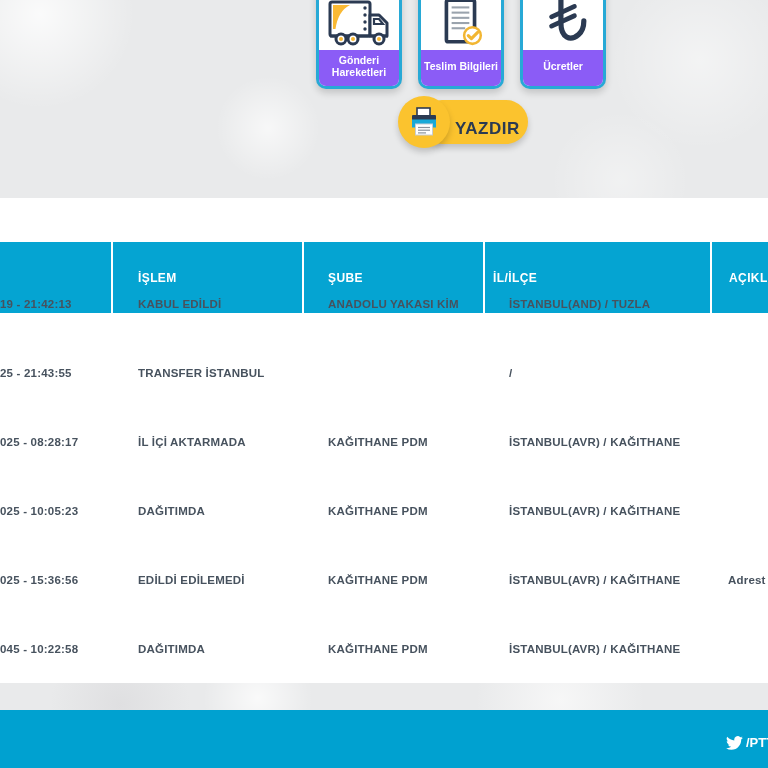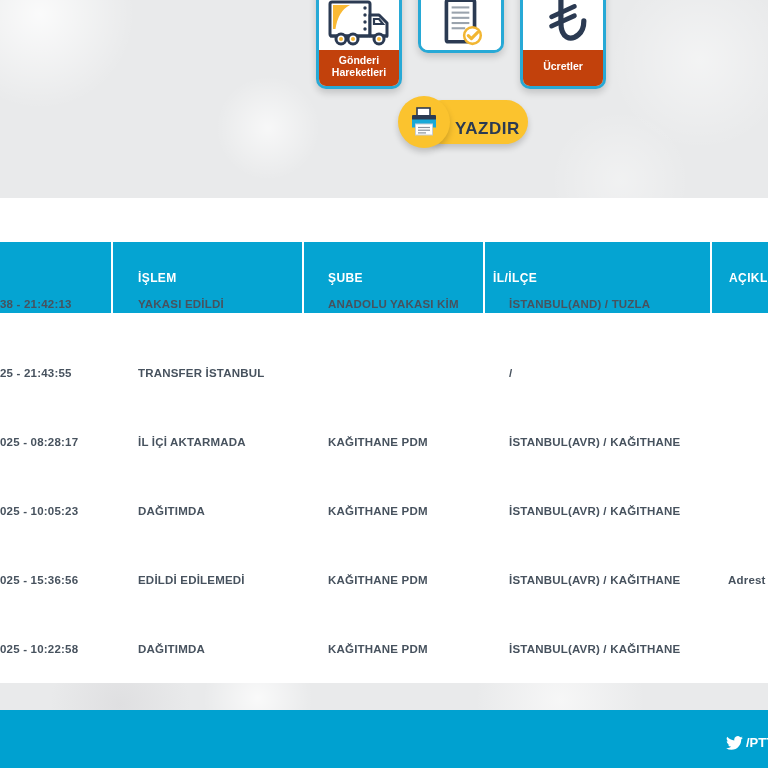--- a/index.html
+++ b/index.html
@@ -14,21 +14,21 @@
       radial-gradient(circle at 120px 705px, rgba(222,222,224,.9), rgba(222,222,224,0) 70px),
       radial-gradient(circle at 560px 700px, rgba(250,250,250,.8), rgba(250,250,250,0) 85px),
       radial-gradient(circle at 620px 180px, rgba(255,255,255,.35), rgba(255,255,255,0) 70px);
   }
 
   
   .card{position:absolute;top:-46px;width:80px;background:#ffffff;
     border:3px solid #27a9d6;border-radius:10px;overflow:hidden;
     box-shadow:0 4px 7px rgba(0,0,0,.16);cursor:pointer;}
   .card .iconbox{height:90px;display:flex;align-items:flex-end;justify-content:center;padding-bottom:3px;background:#fff;}
-  .card .cardlabel{min-height:30px;background:#c2410c;color:#fff;font-size:10.5px;font-weight:700;
+  .card .cardlabel{min-height:30px;background:#8b5cf6;color:#fff;font-size:10.5px;font-weight:700;
     line-height:1.1;display:flex;align-items:center;justify-content:center;text-align:center;padding:2px 2px 4px;}
   #card-1{left:316px;} #card-2{left:418px;} #card-3{left:520px;}
 
   
   .print-btn{position:absolute;left:398px;top:96px;width:132px;height:52px;cursor:pointer;}
   .print-pill{position:absolute;left:22px;top:4px;width:108px;height:44px;border-radius:22px;
     background:#fbc32e;box-shadow:0 4px 6px rgba(0,0,0,.18);}
   .print-circle{position:absolute;left:0;top:0;width:52px;height:52px;border-radius:50%;
     background:#fbc32e;box-shadow:0 4px 6px rgba(0,0,0,.18);display:flex;align-items:center;justify-content:center;}
   .print-label{position:absolute;left:57px;top:23px;font-size:17px;font-weight:700;color:#2b3a52;letter-spacing:.5px;}
@@ -92,20 +92,21 @@
         <rect x="8" y="3" width="27" height="40" rx="2" fill="#ffffff" stroke="#2b3a52" stroke-width="3.5"></rect>
         <line x1="13" y1="10" x2="30" y2="10" stroke="#9aa3ad" stroke-width="2"></line>
         <line x1="13" y1="15" x2="30" y2="15" stroke="#9aa3ad" stroke-width="2"></line>
         <line x1="13" y1="20" x2="30" y2="20" stroke="#9aa3ad" stroke-width="2"></line>
         <line x1="13" y1="25" x2="30" y2="25" stroke="#9aa3ad" stroke-width="2"></line>
         <line x1="13" y1="30" x2="26" y2="30" stroke="#9aa3ad" stroke-width="2"></line>
         <circle cx="33" cy="37" r="8" fill="#ffffff" stroke="#f2b632" stroke-width="2.4"></circle>
         <path d="M29 37 l3 3 l6 -6" fill="none" stroke="#f2b632" stroke-width="3" stroke-linecap="round" stroke-linejoin="round"></path>
       </svg>
     </div>
+    <div class="cardlabel">Teslim Bilgileri</div>
   </div>
 
   <div id="card-3" class="card">
     <div class="iconbox">
       <svg width="48" height="50" viewBox="0 0 44 48">
         <path d="M20 2 v23 c0 14 9 18 17 11 c4 -3.5 5 -9 5 -13" fill="none" stroke="#2b3a52" stroke-width="5" stroke-linecap="round"></path>
         <line x1="11" y1="19" x2="33" y2="9" stroke="#2b3a52" stroke-width="4.5" stroke-linecap="round"></line>
         <line x1="11" y1="28" x2="33" y2="18" stroke="#2b3a52" stroke-width="4.5" stroke-linecap="round"></line>
       </svg>
     </div>
@@ -133,22 +134,22 @@
   <div class="thead">
     <div class="th c0"></div>
     <div class="th c1">İŞLEM</div>
     <div class="th c2">ŞUBE</div>
     <div class="th c3">İL/İLÇE</div>
     <div class="th c4">AÇIKLAMA</div>
   </div>
 
   <div class="tbody">
     <div class="tr">
-      <div class="td c0">38 - 21:42:13</div>
-      <div class="td c1">YAKASI EDİLDİ</div>
+      <div class="td c0">19 - 21:42:13</div>
+      <div class="td c1">KABUL EDİLDİ</div>
       <div class="td c3">İSTANBUL(AND) / TUZLA</div>
       <div class="td c2">ANADOLU YAKASI KİM</div>
       <div class="td c4"></div>
     </div>
     <div class="tr">
       <div class="td c0">25 - 21:43:55</div>
       <div class="td c1">TRANSFER İSTANBUL</div>
       <div class="td c2"></div>
       <div class="td c3">/</div>
       <div class="td c4"></div>
@@ -168,21 +169,21 @@
       <div class="td c4"></div>
     </div>
     <div class="tr">
       <div class="td c0">025 - 15:36:56</div>
       <div class="td c1">EDİLDİ EDİLEMEDİ</div>
       <div class="td c2">KAĞITHANE PDM</div>
       <div class="td c3">İSTANBUL(AVR) / KAĞITHANE</div>
       <div class="td c4">Adrest</div>
     </div>
     <div class="tr">
-      <div class="td c0">025 - 10:22:58</div>
+      <div class="td c0">045 - 10:22:58</div>
       <div class="td c1">DAĞITIMDA</div>
       <div class="td c2">KAĞITHANE PDM</div>
       <div class="td c3">İSTANBUL(AVR) / KAĞITHANE</div>
       <div class="td c4"></div>
     </div>
   </div>
 
   <div class="footer">
     <div class="tw">
       <svg width="17" height="14" viewBox="0 0 24 20">

